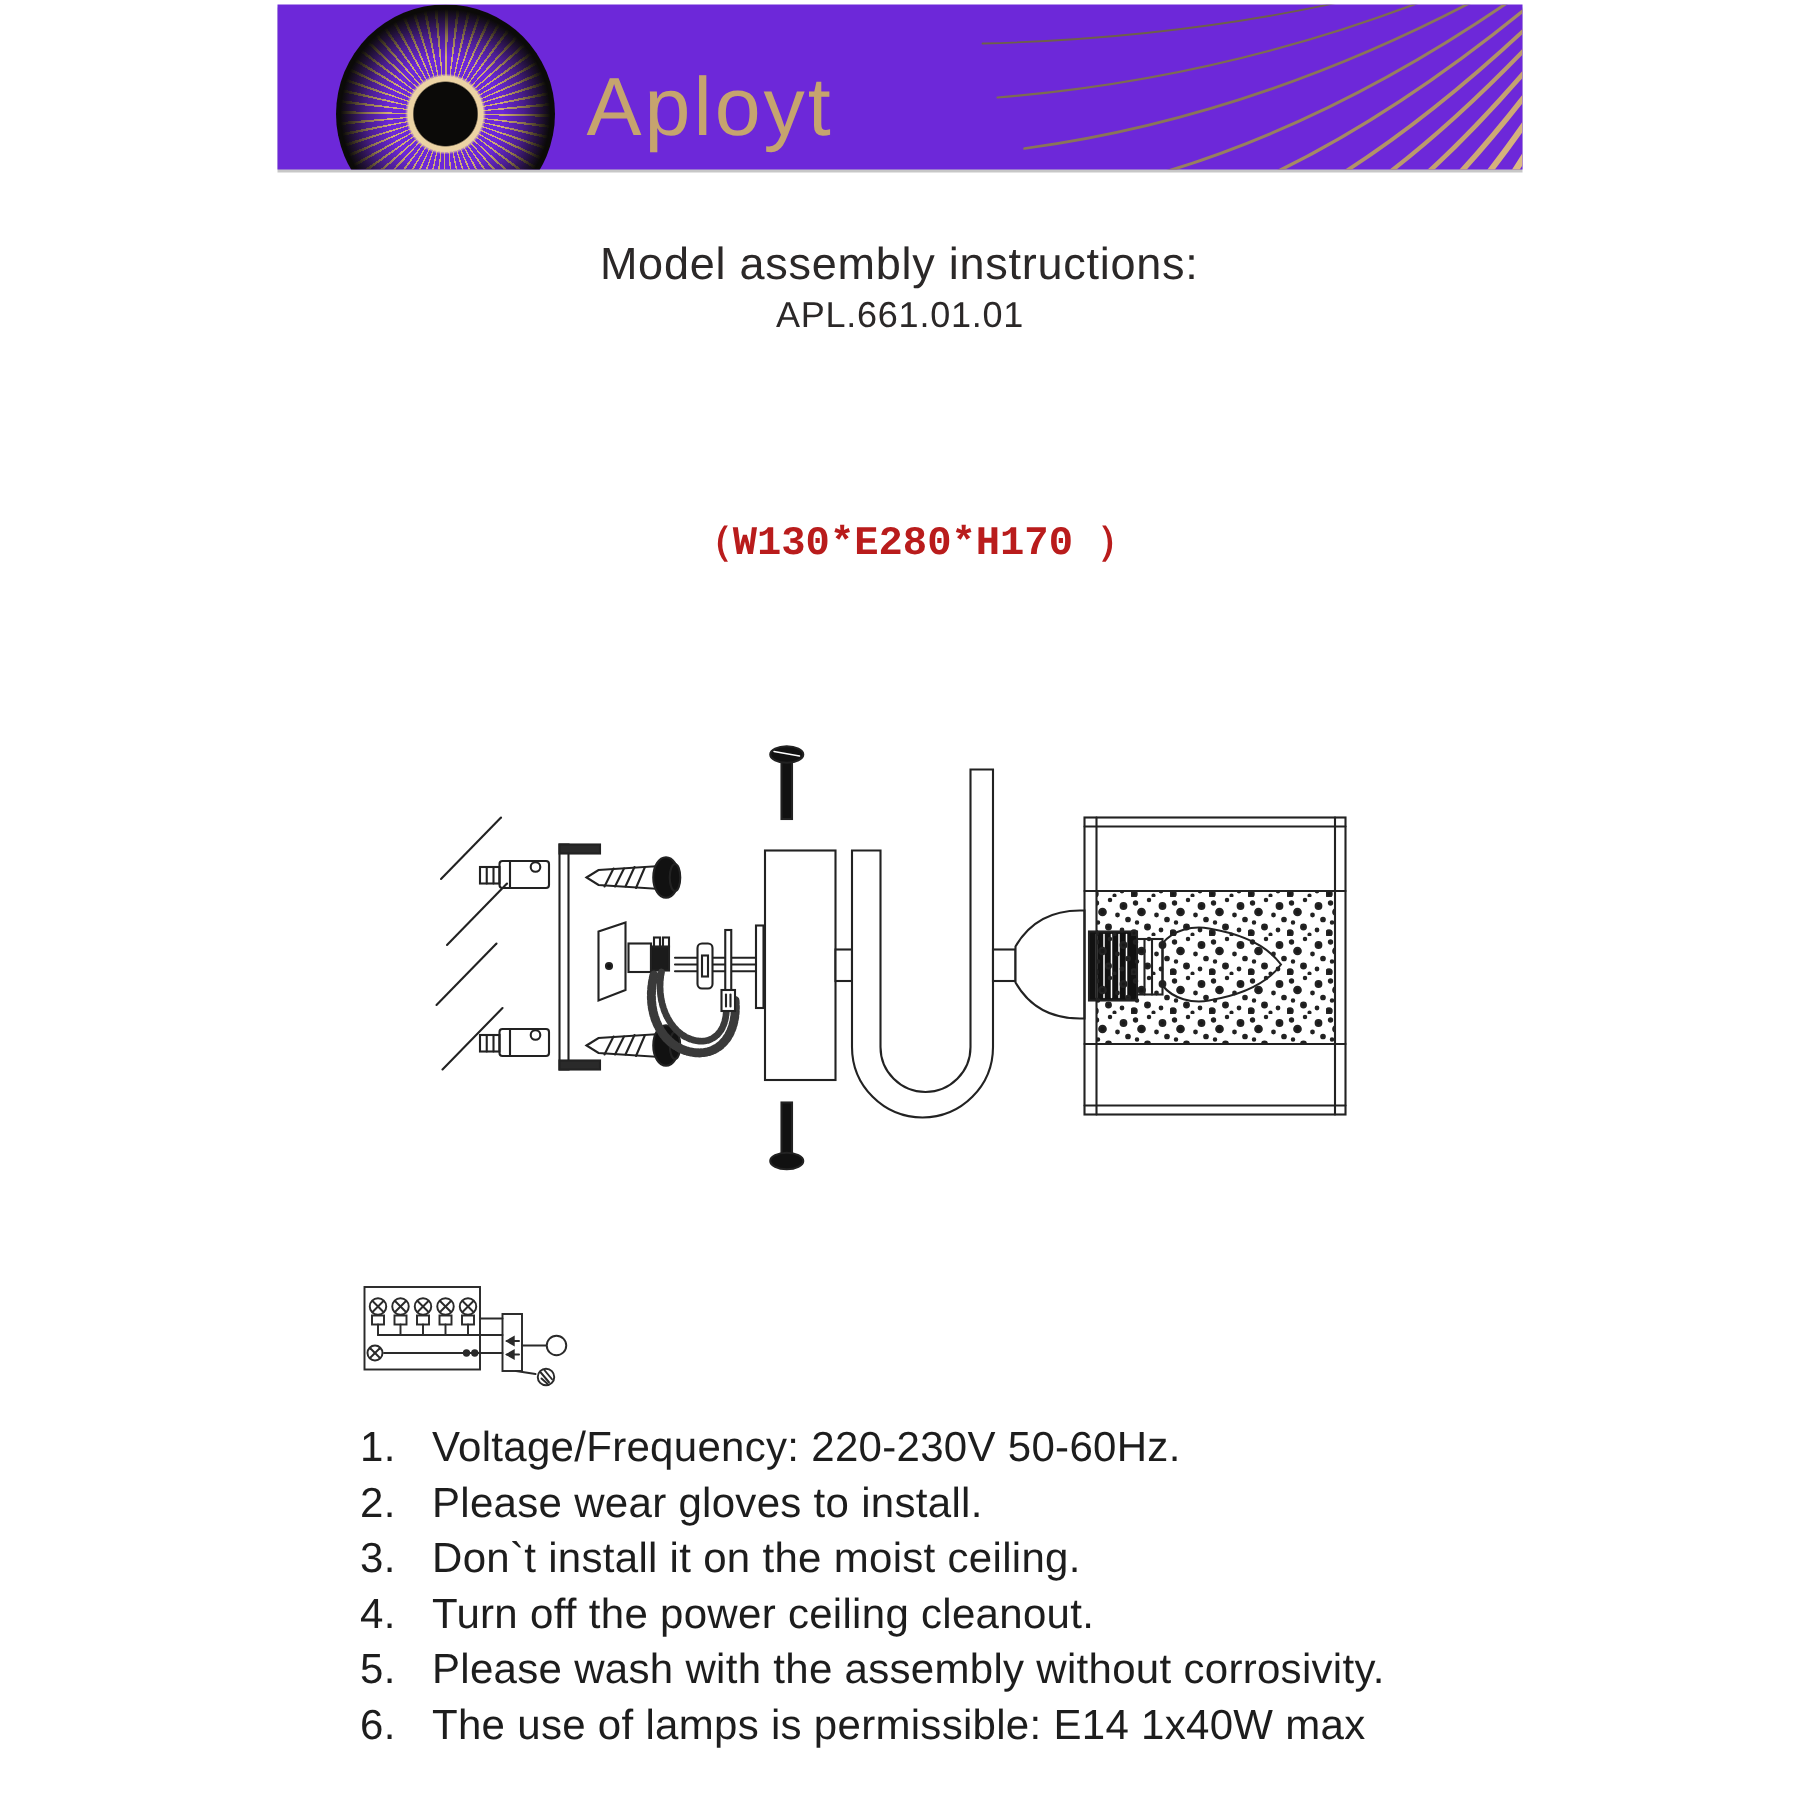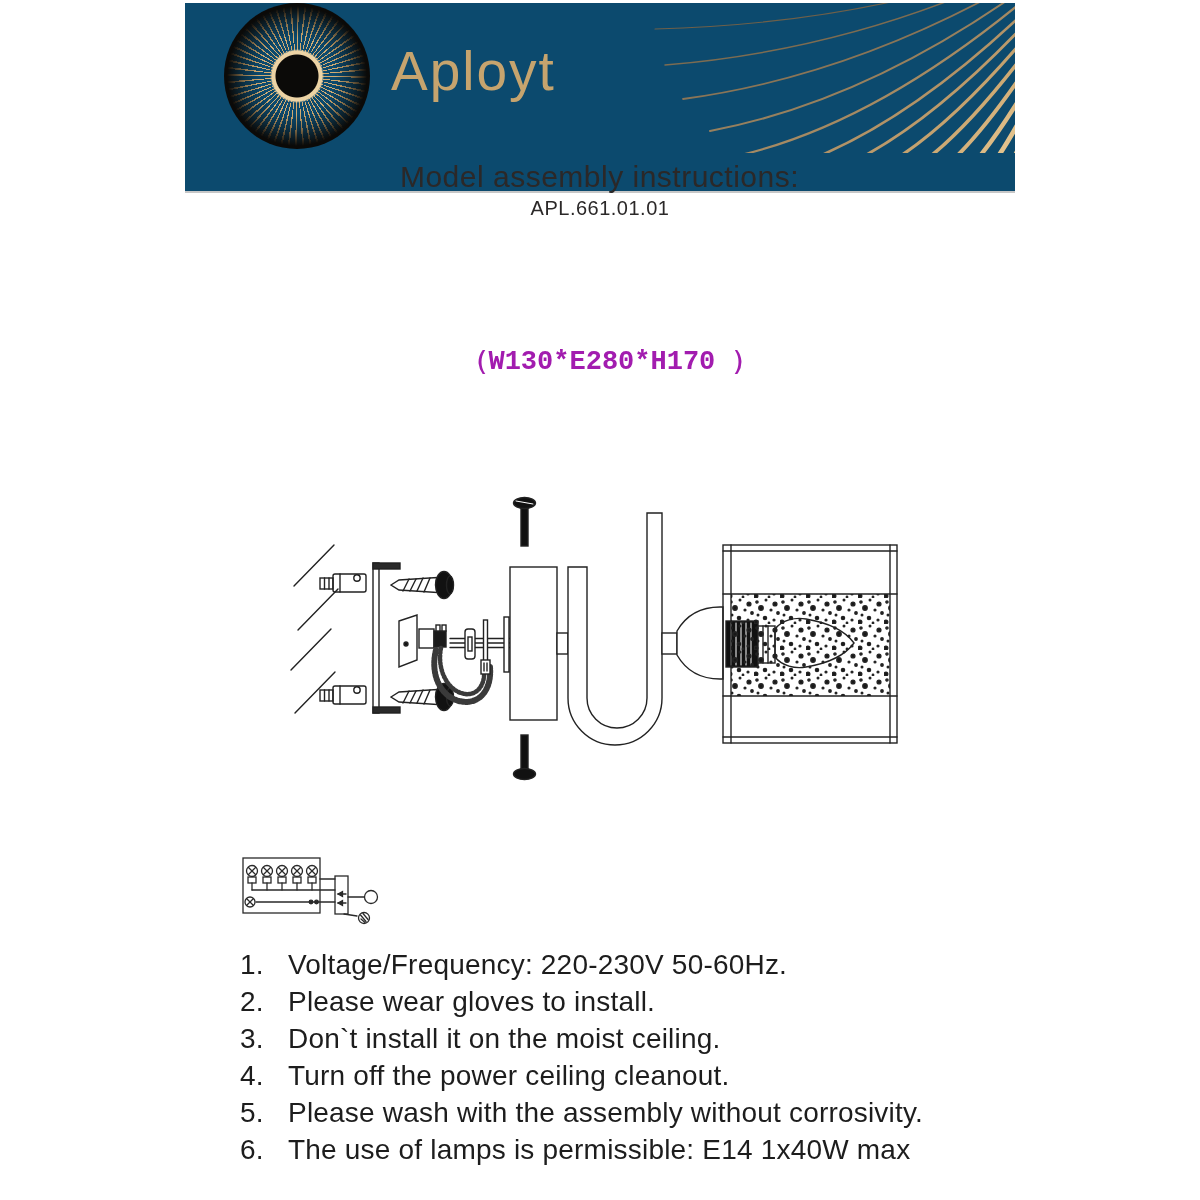--- a/index.html
+++ b/index.html
@@ -2,22 +2,22 @@
 <html><head>
 <meta charset="utf-8">
 <style>
   html,body{margin:0;padding:0;}
   body{
     width:1200px;height:1200px;position:relative;background:#ffffff;
     font-family:"Liberation Sans","DejaVu Sans",sans-serif;overflow:hidden;
   }
   
   .banner{
-    position:absolute;left:185px;top:3px;width:830px;height:188px;
-    background:#0c4a6e;overflow:hidden;
+    position:absolute;left:185px;top:3px;width:830px;height:110px;
+    background:#6d28d9;overflow:hidden;
     box-shadow:0 2px 0 rgba(130,130,130,.45);
   }
   .sunburst{
     position:absolute;left:39px;top:0px;width:146px;height:146px;border-radius:50%;
     background:
       radial-gradient(circle,#0b0a08 0 21px,#ecd3a4 22px 25px,rgba(236,211,164,0) 27px),
       radial-gradient(circle,rgba(11,10,8,0) 0 38px,rgba(11,10,8,.35) 52px,#0b0a08 70px),
       repeating-conic-gradient(#d2ac72 0deg 1.6deg,rgba(11,10,8,0) 1.6deg 6deg);
   }
   .wordmark{
@@ -26,26 +26,26 @@
     color:#c6a46e;
   }
   .rays-right{position:absolute;right:0;top:0;width:460px;height:150px;}
   
   .doc-title{
     position:absolute;left:0;top:160px;width:1199px;text-align:center;
     font-size:30px;color:#2b2828;letter-spacing:.5px;
   }
   .doc-model{
     position:absolute;left:0;top:197px;width:1200px;text-align:center;
-    font-size:20px;color:#2b2828;letter-spacing:.5px;
+    font-size:24px;color:#2b2828;letter-spacing:.5px;
   }
   .dims{
     position:absolute;left:0;top:342px;width:1200px;text-align:center;
     font-family:"Liberation Mono","DejaVu Sans Mono",monospace;
-    font-weight:bold;font-size:27px;color:#a21caf;padding-left:20px;box-sizing:border-box;
+    font-weight:bold;font-size:27px;color:#b91c1c;padding-left:20px;box-sizing:border-box;
   }
   
   .assembly-svg{position:absolute;left:270px;top:480px;}
   .wiring-svg{position:absolute;left:235px;top:850px;}
   
   .instructions{position:absolute;left:240px;top:949px;width:820px;}
   .instr-row{display:flex;align-items:baseline;height:37px;font-size:28px;color:#1d1d1d;letter-spacing:.2px;}
   .instr-num{width:48px;flex:0 0 48px;}
   .instr-text{white-space:nowrap;}
 </style>

